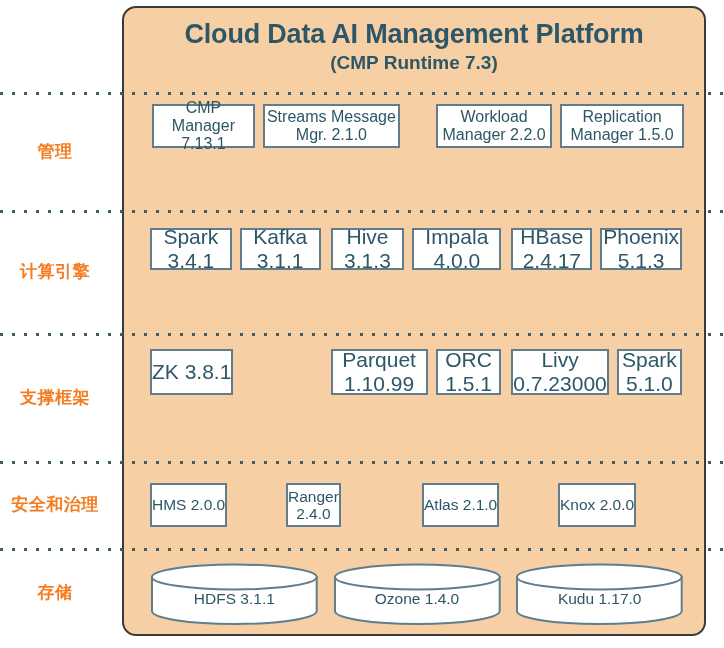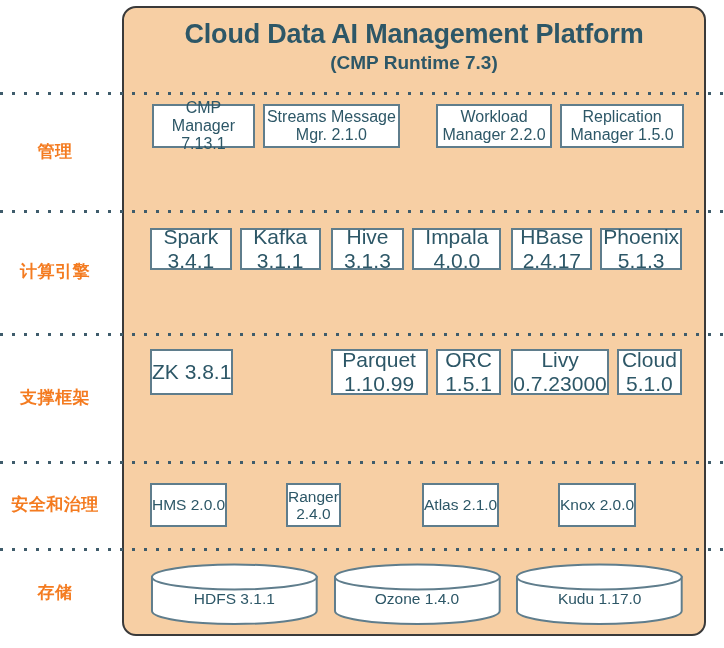--- a/index.html
+++ b/index.html
@@ -201,21 +201,21 @@
   <div class="row cols3" style="top:349px">
     <div class="cell">
       <div class="box tall">ZK 3.8.1</div>
     </div>
     <div class="cell">
       <div class="box tall">Parquet 1.10.99</div>
       <div class="box tall">ORC 1.5.1</div>
     </div>
     <div class="cell">
       <div class="box tall">Livy 0.7.23000</div>
-      <div class="box tall">Cloud 5.1.0</div>
+      <div class="box tall">Spark 5.1.0</div>
     </div>
   </div>
 
   <div class="row sec" style="top:483px">
     <div class="cell" style="flex:1 1 0">
       <div class="box">HMS 2.0.0</div>
     </div>
     <div class="cell" style="flex:1 1 0">
       <div class="box">Ranger
 2.4.0</div>

